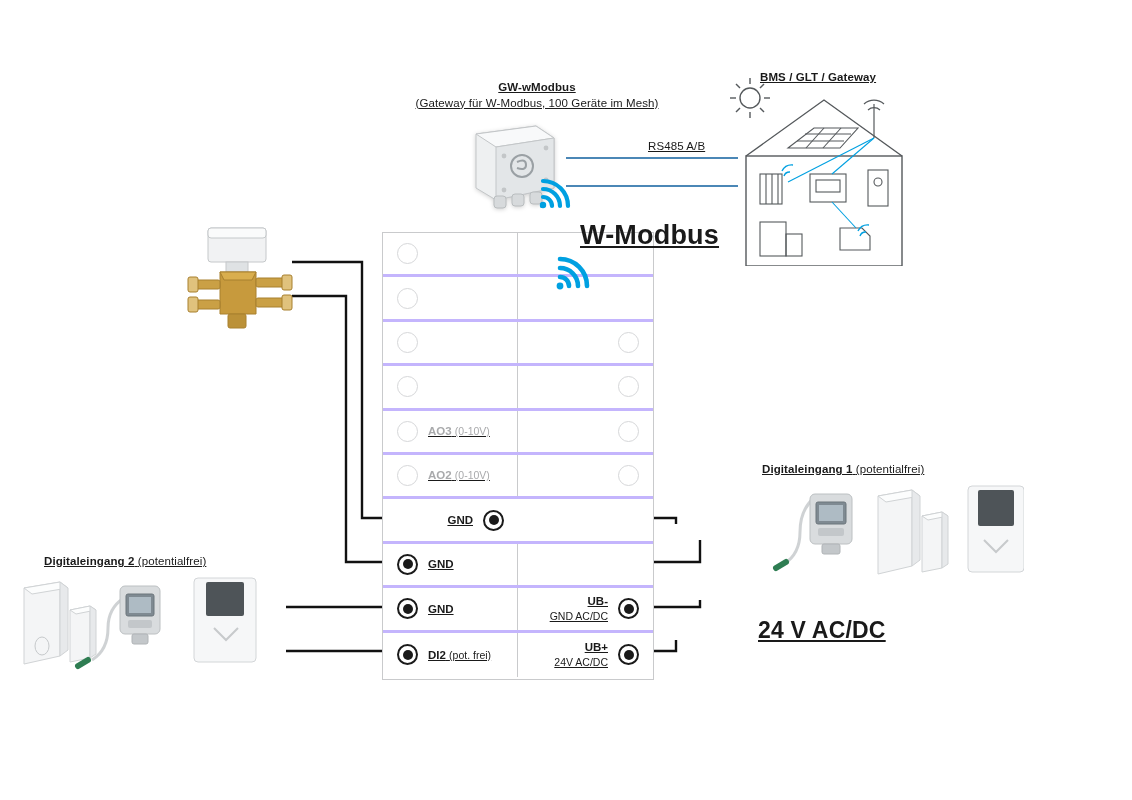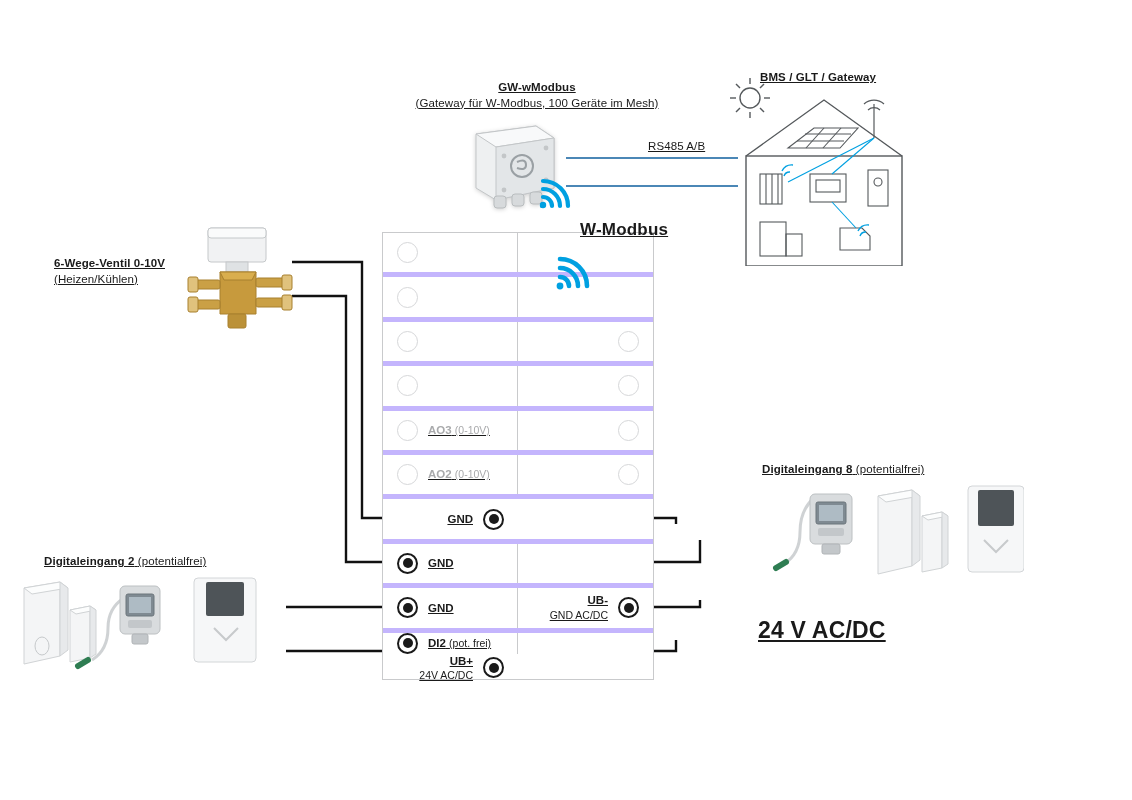--- a/index.html
+++ b/index.html
@@ -38,24 +38,24 @@
     width: 272px;
     height: 448px;
     border: 1px solid #c9cacc;
     box-sizing: border-box;
     background: #ffffff;
   }
   .row {
     position: relative;
     height: 44.4px;
     box-sizing: border-box;
-    border-bottom: 5px solid #c4b5fd;
+    border-bottom: 3px solid #c4b5fd;
     display: flex;
   }
-  .row:last-child { border-bottom: none; flex-direction: column; }
+  .row:last-child { border-bottom: none; }
   .half {
     position: relative;
     width: 50%;
     box-sizing: border-box;
     display: flex;
     align-items: center;
   }
   .half.left { border-right: 1px solid #c9cacc; padding-left: 14px; }
   .half.right { justify-content: flex-end; padding-right: 14px; }
 
@@ -118,21 +118,21 @@
   #valve-img { left: 186px; top: 222px; width: 122px; height: 116px; }
 
   
   #house-img { left: 728px; top: 70px; width: 192px; height: 196px; }
 
   
   #di2-img { left: 16px; top: 560px; width: 268px; height: 118px; }
   #di1-img { left: 762px; top: 480px; width: 262px; height: 118px; }
 
   .w-modbus-title {
-    font-size: 17px;
+    font-size: 27px;
     font-weight: bold;
     letter-spacing: 0.2px;
   }
   .volt-title {
     font-size: 23px;
     font-weight: bold;
     letter-spacing: 0.2px;
   }
 </style>
 </head>
@@ -396,24 +396,20 @@
         <path d="M56 106 a6 6 0 0 1 6 -4"></path>
         <path d="M54 101 a11 11 0 0 1 11 -6"></path>
       </g>
       <g stroke="#00a0e1" stroke-width="1.4" fill="none">
         <path d="M132 166 a6 6 0 0 1 6 -4"></path>
         <path d="M130 161 a11 11 0 0 1 11 -6"></path>
       </g>
     </svg>
   </div>
 
-  <div class="abs lbl" style="left:54px; top:256px; width:150px;">
-    <div class="lbl-bold">6-Wege-Ventil 0-10V</div>
-    <div>(Heizen/Kühlen)</div>
-  </div>
 
   <div id="valve-img" class="abs">
     <svg width="122" height="116" viewBox="0 0 122 116">
 
       <rect x="22" y="6" width="58" height="34" rx="3" fill="#f1f2f3" stroke="#c5c8ca"></rect>
       <rect x="22" y="6" width="58" height="10" rx="3" fill="#fafbfb" stroke="#c5c8ca"></rect>
       <rect x="40" y="40" width="22" height="10" fill="#dfe2e4" stroke="#c5c8ca"></rect>
 
       <path d="M34 50 L70 50 L70 92 L34 92 Z" fill="#c79a3d" stroke="#a8802f"></path>
       <path d="M34 50 L70 50 L66 58 L38 58 Z" fill="#d9ae4e" stroke="#a8802f"></path>
@@ -464,21 +460,21 @@
 
       <g>
         <rect x="178" y="18" width="62" height="84" rx="4" fill="#f6f7f8" stroke="#d3d6d8"></rect>
         <rect x="190" y="22" width="38" height="34" rx="2" fill="#4e5458"></rect>
         <path d="M198 68 l12 12 l12 -12" fill="none" stroke="#c7cacc" stroke-width="2"></path>
       </g>
     </svg>
   </div>
 
   <div class="abs lbl" style="left:762px; top:462px; width:260px;">
-    <span class="lbl-bold">Digitaleingang 8</span>
+    <span class="lbl-bold">Digitaleingang 1</span>
     <span>(potentialfrei)</span>
   </div>
 
   <div id="di1-img" class="abs">
     <svg width="262" height="118" viewBox="0 0 262 118">
 
       <g>
         <path d="M52 18 q-14 12 -14 34 q0 22 -16 32" fill="none" stroke="#cfd2d4" stroke-width="3"></path>
         <path d="M24 82 l-10 6" stroke="#2e7d52" stroke-width="6" stroke-linecap="round"></path>
         <rect x="48" y="14" width="42" height="50" rx="5" fill="#d9dcde" stroke="#bcc0c2"></rect>

